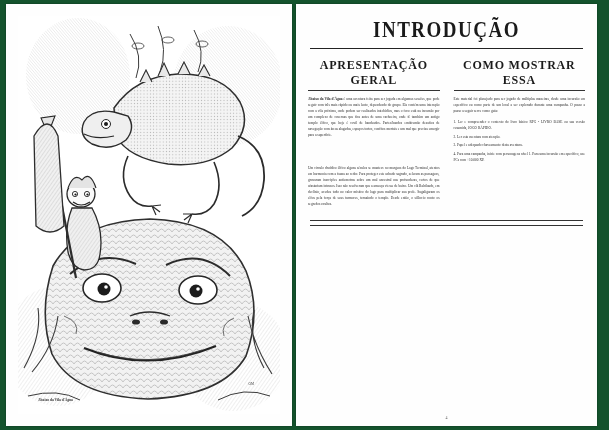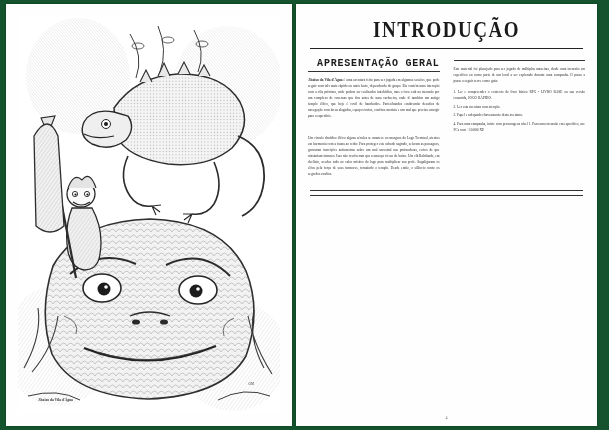--- a/index.html
+++ b/index.html
@@ -71,25 +71,25 @@
     border-top: 1.4px solid #222;
     margin: 10px 2px 9px 2px;
   }
   .cols {
     display: flex;
     gap: 14px;
   }
   .col { width: 50%; }
 
   .sec-head {
-    font-family: Liberation Mono, monospace;
-    font-weight: bold;
-    font-size: 10px;
+    font-family: Liberation Serif, serif;
+    font-weight: bold;
+    font-size: 12px;
     letter-spacing: 0.8px;
-    text-align: right;
+    text-align: center;
     color: #1b1b1b;
     margin: 0 0 2px 0;
     text-transform: uppercase;
   }
   .sec-rule {
     border-top: 0.8px solid #333;
     margin: 2px 0 5px 0;
   }
   .body-txt {
     font-family: "Liberation Serif", serif;
@@ -266,20 +266,21 @@
 
     <div class="cols">
 
       <div class="col">
         <div class="sec-head">APRESENTAÇÃO GERAL</div>
         <div class="sec-rule"></div>
         <p class="body-txt"><span class="lead-bold">Abaixo da Vila d'Água</span><span> é uma aventura feita para ser jogada em algumas sessões, que pode seguir com três mais rápido ou mais lento, dependendo do grupo. Ela contém uma interação com a vila próxima, onde podem ser realizados interlúdios, mas o foco está na incursão por um complexo de cavernas que fica antes de uma cachoeira, onde fé também um antigo templo élfico, que hoje é covil de bandeados. Partes/bandos emitiremão desafios de navegação com áreas alagadas, espaços tortos, confitos mortais e um mal que precisa emergir para a superfície.</span></p>
       </div>
 
       <div class="col">
+        <div class="sec-head">COMO MOSTRAR ESSA</div>
         <div class="sec-rule"></div>
         <p class="body-txt">Este material foi planejado para ser jogado de múltiplas maneiras, desde uma incursão em específico ou como parte de um local a ser explorado durante uma campanha. O passo a passo a seguir serve como guia:</p>
         <p class="list-item">1. Ler e compreender o contexto do livro básico RPG - LIVRO BASE ou sua versão resumida, JOGO RÁPIDO.</p>
         <p class="list-item">2. Ler esta aventura com atenção.</p>
         <p class="list-item">3. Papel e adequado chaveamento desta aventura.</p>
         <p class="list-item">4. Para uma campanha, inicie com personagens nível 1. Para uma incursão em específico, use PCs com +10.000 XP.</p>
       </div>
     </div>
 
     <div class="cols">

